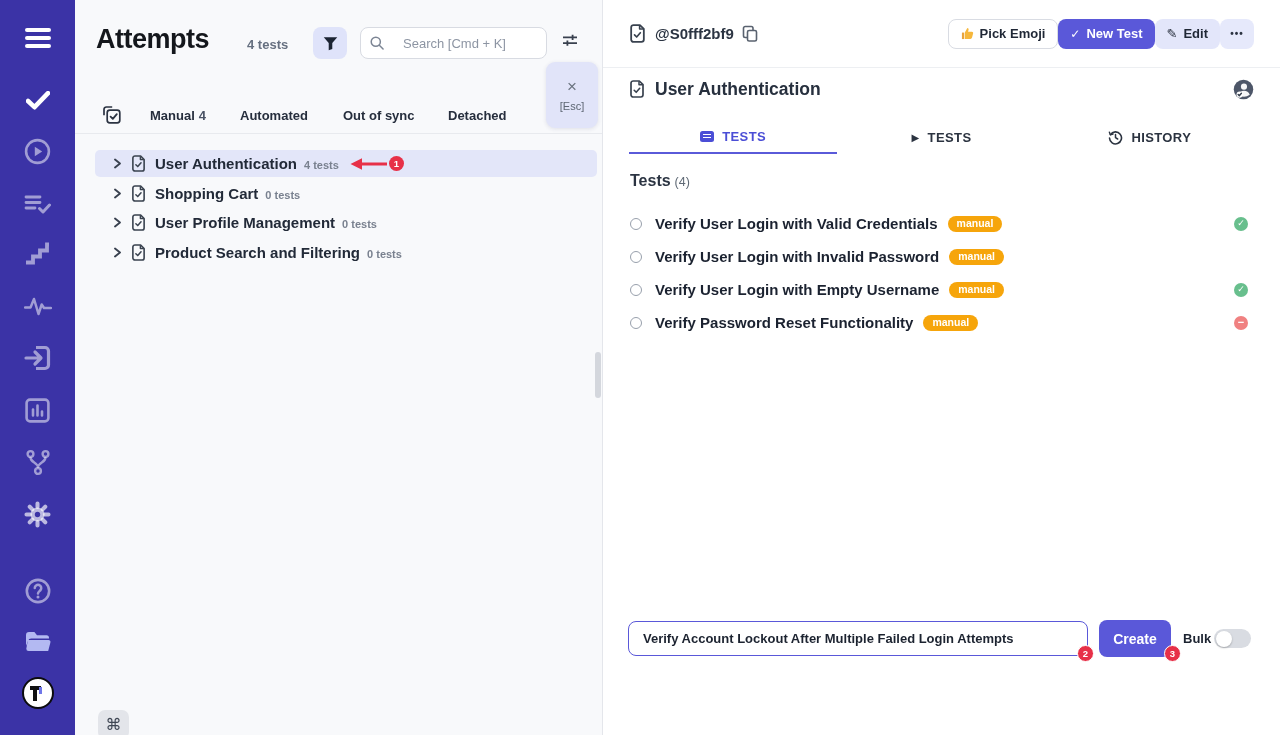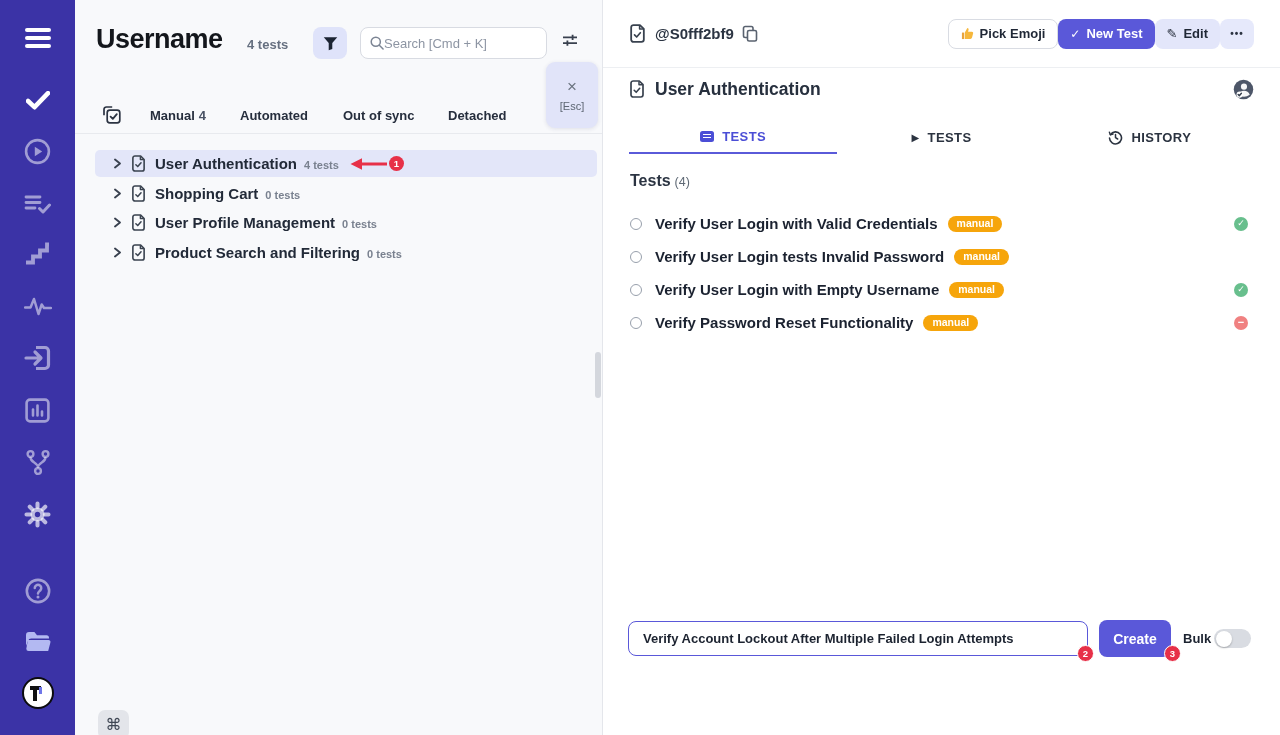--- a/index.html
+++ b/index.html
@@ -22,21 +22,21 @@
   .logo-t .tick { position:absolute; left:9.5px; top:1.5px; width:3px; height:7px; background:#6f76e8; }
 
   
   .list-panel { width:528px; height:735px; background:#f8f9fb; border-right:1px solid #e4e6eb; position:relative; flex:none; }
   .lp-title { position:absolute; left:21px; top:24px; font-size:27px; font-weight:800; letter-spacing:-.5px; color:#14171c; }
   .lp-count { position:absolute; left:172px; top:37px; font-size:13px; font-weight:600; color:#667080; }
   .filter-btn { position:absolute; left:238px; top:27px; width:34px; height:32px; background:#dfe3fa; border:none;
     border-radius:8px; display:flex; align-items:center; justify-content:center; cursor:pointer; }
   .search-box { position:absolute; left:285px; top:27px; width:187px; height:32px; background:#fff;
     border:1px solid #d8dbe2; border-radius:8px; display:flex; align-items:center; padding:0 8px 0 9px; }
-  .search-box input { border:none; outline:none; width:100%; margin-left:0; font-size:13px; color:#737373;
+  .search-box input { border:none; outline:none; width:100%; margin-left:19px; font-size:13px; color:#737373;
     font-family:inherit; background:transparent; }
   .search-box input::placeholder { color:#8d95a3; }
   .tune-btn { position:absolute; left:487px; top:33px; background:none; border:none; cursor:pointer; }
 
   .esc-card { position:absolute; left:471px; top:62px; width:52px; height:66px; background:#e1e4f9; border-radius:9px;
     box-shadow:0 1px 4px rgba(40,45,90,.12); display:flex; flex-direction:column; align-items:center;
     justify-content:center; gap:5px; cursor:pointer; z-index:5; }
   .esc-x { font-size:17px; color:#6b7480; line-height:1; }
   .esc-label { font-size:11px; color:#5d6673; }
 
@@ -218,21 +218,21 @@
           <div class="logo-t">
             <div class="bar"></div>
             <div class="stem"></div>
             <div class="tick"></div>
           </div>
         </div>
     </div>
   </nav>
 
   <section class="list-panel">
-    <h1 class="lp-title">Username</h1>
+    <h1 class="lp-title">Attempts</h1>
     <span class="lp-count">4 tests</span>
 
     <button class="filter-btn">
       <span>
         <svg width="15" height="15" viewBox="0 0 16 15">
             <path d="M.8.8h14.4L9.9 7v6.3l-3.8 1.5V7z" fill="#1c2433"></path>
           </svg>
       </span>
     </button>
 
@@ -428,21 +428,21 @@
     <h3 class="section-heading"><span>Tests</span><span class="section-count">(4)</span></h3>
 
     <div class="test-row" style="top:210px">
       <span class="test-circle"></span>
       <span class="test-title">Verify User Login with Valid Credentials</span>
       <span class="test-badge">manual</span>
       <span class="status-ic status-passed">✓</span>
     </div>
     <div class="test-row" style="top:243px">
       <span class="test-circle"></span>
-      <span class="test-title">Verify User Login tests Invalid Password</span>
+      <span class="test-title">Verify User Login with Invalid Password</span>
       <span class="test-badge">manual</span>
     </div>
     <div class="test-row" style="top:276px">
       <span class="test-circle"></span>
       <span class="test-title">Verify User Login with Empty Username</span>
       <span class="test-badge">manual</span>
       <span class="status-ic status-passed">✓</span>
     </div>
     <div class="test-row" style="top:309px">
       <span class="test-circle"></span>

